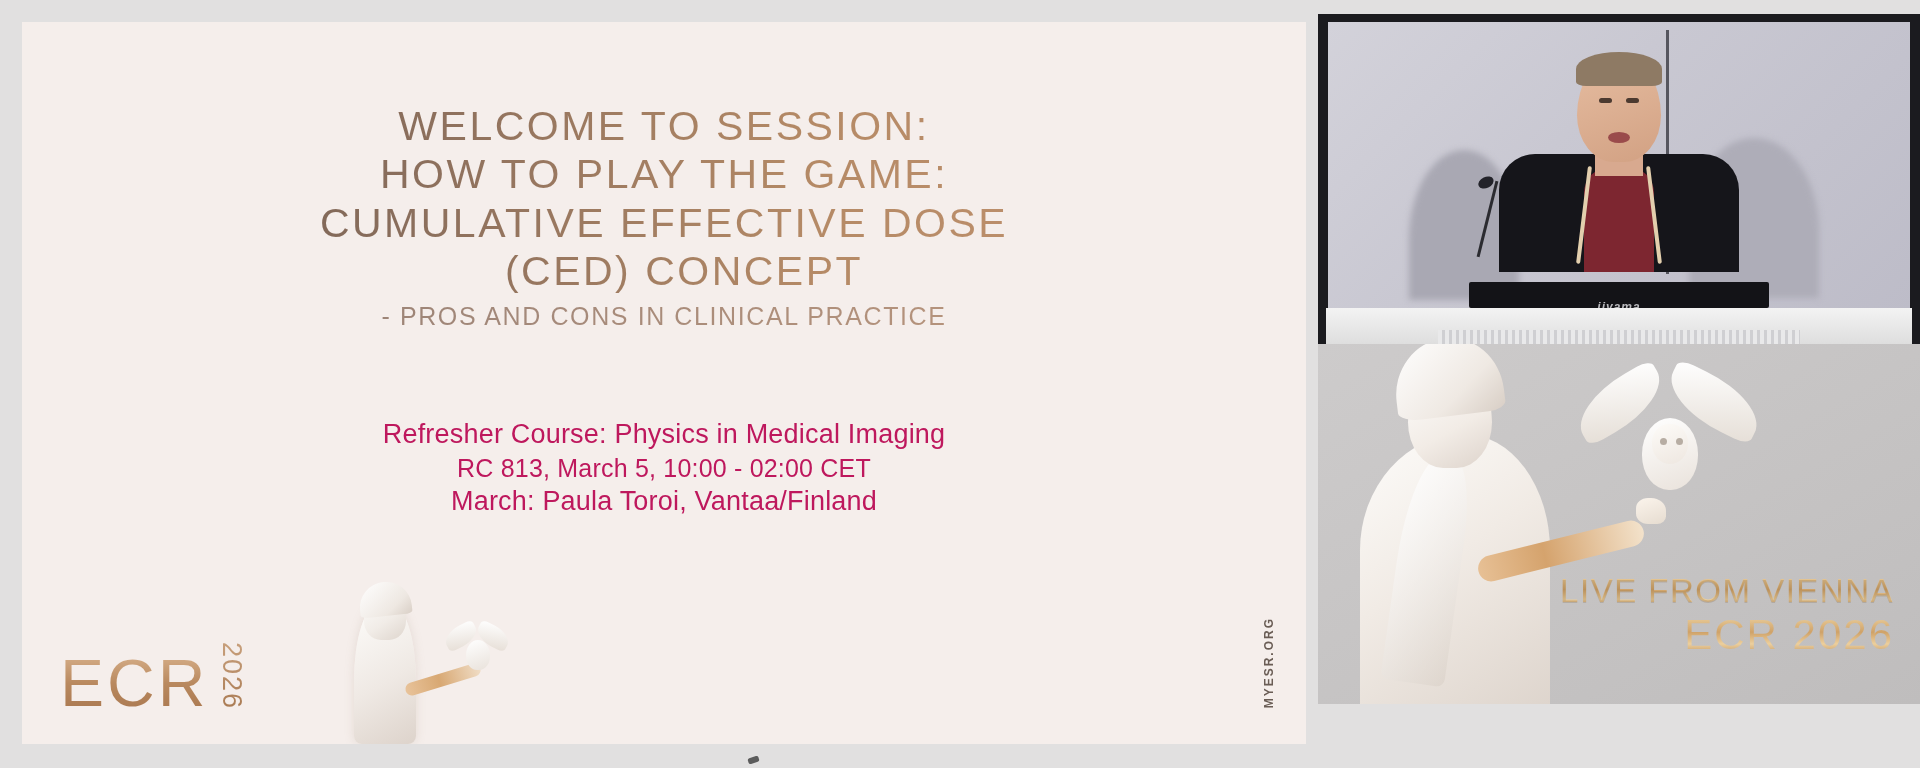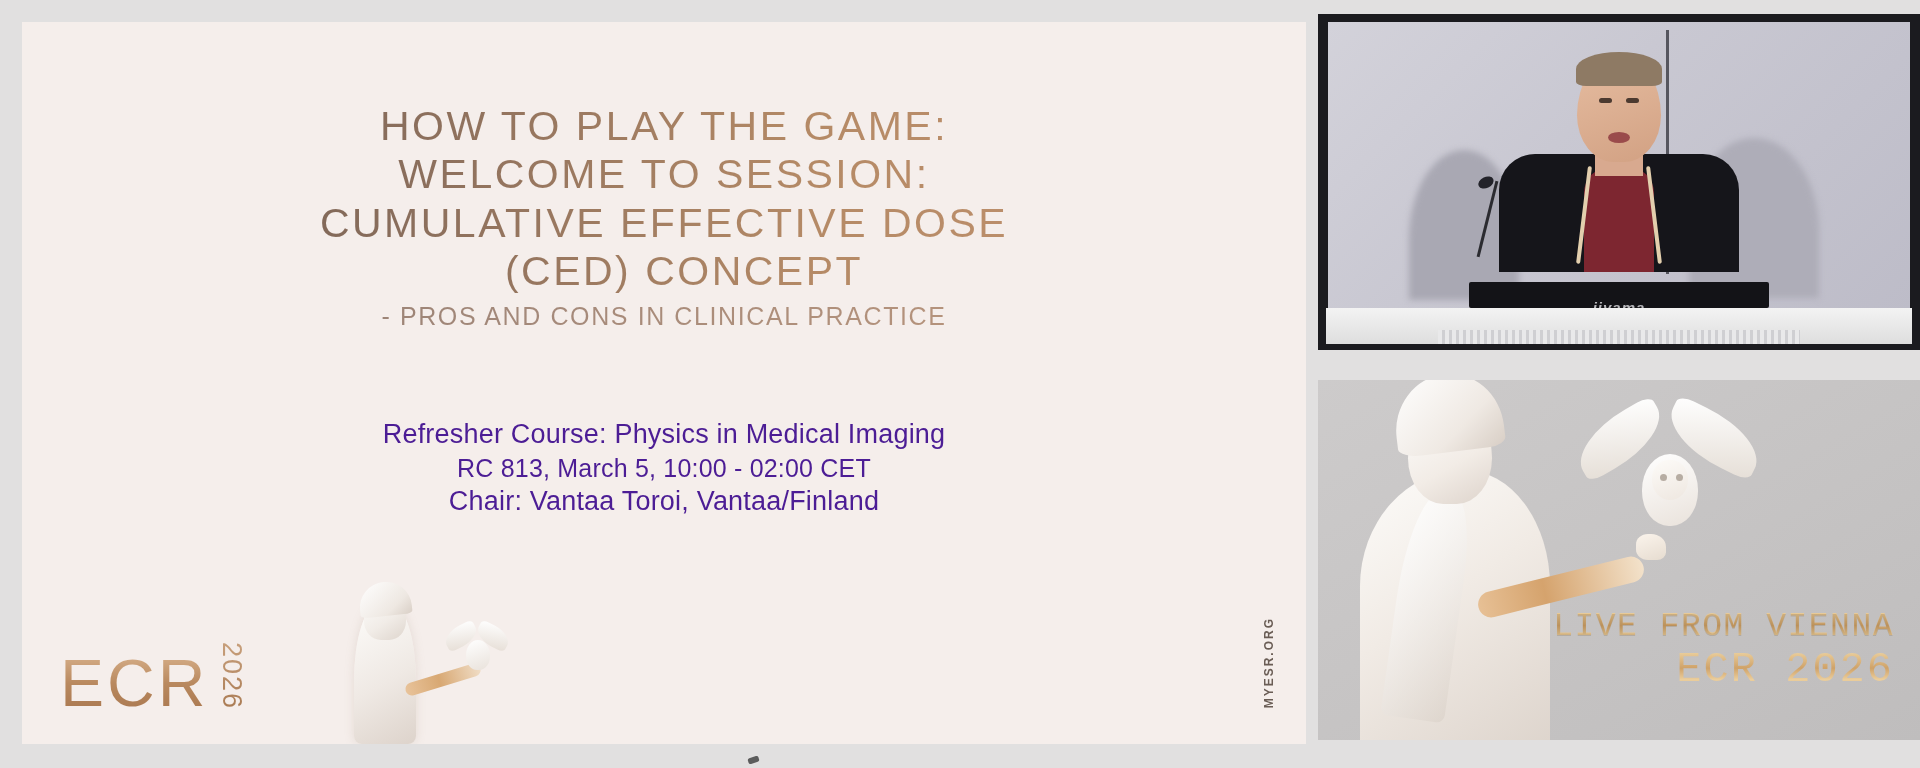--- a/index.html
+++ b/index.html
@@ -41,21 +41,21 @@
     margin-top:6px;
     font-size:25px; font-weight:300; letter-spacing:1.6px;
     background:linear-gradient(90deg,#8d7a6f 0%, #a4897a 40%, #c39b7d 100%);
     -webkit-background-clip:text; background-clip:text;
     color:transparent; -webkit-text-fill-color:transparent;
     white-space:nowrap;
   }
 
   .body-block {
     position:absolute; left:0; right:0; top:395px; text-align:center;
-    color:#4c1d95;
+    color:#be185d;
   }
   .b-line { font-size:27px; font-weight:400; line-height:1.28; letter-spacing:.2px; }
   .b-line.small { font-size:25px; }
 
   
   #slide-footer { position:absolute; left:0; right:0; bottom:0; height:180px; }
 
   .ecr-logo {
     position:absolute; left:38px; bottom:30px;
     display:flex; align-items:flex-end; gap:8px;
@@ -187,25 +187,25 @@
   .v-lanyard-r { position:absolute; right:88px; bottom:8px; width:4px; height:98px; background:#e3cfae; transform:rotate(-7deg); border-radius:2px; }
   .v-neck { position:absolute; left:50%; transform:translateX(-50%); bottom:96px; width:48px; height:36px; background:#d8a98f; }
   .v-head { position:absolute; left:50%; transform:translateX(-50%); bottom:110px; width:84px; height:106px; background:linear-gradient(160deg,#e6bda1,#d2a183); border-radius:48% 48% 44% 44% / 56% 56% 44% 44%; }
   .v-hair { position:absolute; left:50%; transform:translateX(-50%); bottom:186px; width:86px; height:34px; background:#8e7a64; border-radius:50% 50% 12% 12%; }
   .v-eye-l { position:absolute; left:22px; top:42px; width:13px; height:5px; background:#4c3a30; border-radius:3px; }
   .v-eye-r { position:absolute; right:22px; top:42px; width:13px; height:5px; background:#4c3a30; border-radius:3px; }
   .v-mouth { position:absolute; left:50%; transform:translateX(-50%); top:76px; width:22px; height:11px; background:#9a4b4b; border-radius:50%; }
   .v-mic { position:absolute; left:168px; bottom:92px; width:3px; height:78px; background:#2b2b30; transform:rotate(14deg); }
   .v-mic-head { position:absolute; left:160px; bottom:162px; width:16px; height:11px; background:#23232a; border-radius:50%; transform:rotate(-25deg); }
   .v-monitor { position:absolute; left:50%; transform:translateX(-50%); bottom:42px; width:300px; height:26px; background:#131317; border-radius:2px; display:flex; align-items:center; justify-content:center; }
-  .v-monitor span { color:#b9b9bd; font-size:15px; font-style:italic; font-weight:700; letter-spacing:1px;margin-top:24px; }
+  .v-monitor span { color:#b9b9bd; font-size:12px; font-style:italic; font-weight:700; letter-spacing:1px;margin-top:24px; }
   .v-podium { position:absolute; left:8px; right:8px; bottom:6px; height:36px; background:linear-gradient(180deg,#f3f3f3,#dedede); }
   .v-podium-trim { position:absolute; left:120px; right:120px; bottom:6px; height:14px; background:repeating-linear-gradient(90deg,#e9e9ea 0 4px,#cfcfd2 4px 7px); }
 
-  #brand { position:absolute; left:0; top:380px; width:602px; height:360px; background:linear-gradient(150deg,#cdcbcb 0%, #c6c4c4 50%, #bfbdbd 100%); overflow:hidden;font-family:Liberation Mono, monospace; }
+  #brand { position:absolute; left:0; top:344px; width:602px; height:360px; background:linear-gradient(150deg,#cdcbcb 0%, #c6c4c4 50%, #bfbdbd 100%); overflow:hidden; }
   .b-statue { position:absolute; left:18px; bottom:-10px; width:270px; height:400px; }
   .b-gown { position:absolute; left:24px; bottom:0; width:190px; height:280px; background:linear-gradient(145deg,#fdfcfa 0%, #f1ebe5 45%, #ddd4cc 100%); border-radius:58% 48% 6px 6px / 44% 44% 6px 6px; }
   .b-gown-fold { position:absolute; left:60px; bottom:30px; width:64px; height:230px; background:linear-gradient(120deg,rgba(255,255,255,.9),rgba(210,200,190,.4)); border-radius:50% 36% 8px 8px; transform:rotate(8deg); }
   .b-head2 { position:absolute; left:72px; bottom:246px; width:84px; height:104px; background:linear-gradient(150deg,#ffffff 0%, #f2ece6 60%, #ddd3cb 100%); border-radius:46% 46% 42% 42% / 56% 56% 44% 44%; }
   .b-helm2 { position:absolute; left:58px; bottom:298px; width:108px; height:78px; background:linear-gradient(140deg,#ffffff 0%, #efe9e3 65%, #d8cec5 100%); border-radius:62% 60% 20% 26% / 90% 90% 14% 14%; transform:rotate(-7deg); }
   .b-arm { position:absolute; left:140px; bottom:150px; width:170px; height:26px; background:linear-gradient(90deg,#e7c095 0%, #d5a36d 40%, #f3e2cb 100%); border-radius:14px; transform:rotate(-14deg); }
   .b-hand { position:absolute; left:300px; bottom:190px; width:30px; height:26px; background:linear-gradient(160deg,#fbf4ec,#e6dcd0); border-radius:40% 50% 30% 40%; }
   .b-owl { position:absolute; left:258px; bottom:196px; width:180px; height:130px; }
   .b-owl-body { position:absolute; left:66px; top:40px; width:56px; height:72px; background:linear-gradient(160deg,#ffffff,#e9e2db); border-radius:50% 50% 48% 48%; }
   .b-owl-face { position:absolute; left:76px; top:46px; width:36px; height:40px; background:linear-gradient(160deg,#fdfbf8,#eee7e0); border-radius:50% 50% 54% 54%; }
@@ -232,31 +232,31 @@
 </style>
 </head>
 <body>
 
 <div id="stage">
 
   <div id="slide">
     <div id="slide-inner">
 
       <div class="title-block">
+        <div class="t-line t1">WELCOME TO SESSION:</div>
         <div class="t-line t2">HOW TO PLAY THE GAME:</div>
-        <div class="t-line t1">WELCOME TO SESSION:</div>
         <div class="t-line t3">CUMULATIVE EFFECTIVE DOSE</div>
         <div class="t-line t4">(CED) CONCEPT</div>
         <div class="t-sub">- PROS AND CONS IN CLINICAL PRACTICE</div>
       </div>
 
       <div class="body-block">
         <div class="b-line">Refresher Course: Physics in Medical Imaging</div>
         <div class="b-line small">RC 813, March 5, 10:00 - 02:00 CET</div>
-        <div class="b-line">Chair: Vantaa Toroi, Vantaa/Finland</div>
+        <div class="b-line">March: Paula Toroi, Vantaa/Finland</div>
       </div>
 
       <div id="slide-footer">
 
         <div class="ecr-logo">
           <span class="ecr-letters">ECR</span>
           <span class="ecr-year">2026</span>
         </div>
 
         <div class="statue-wrap">

